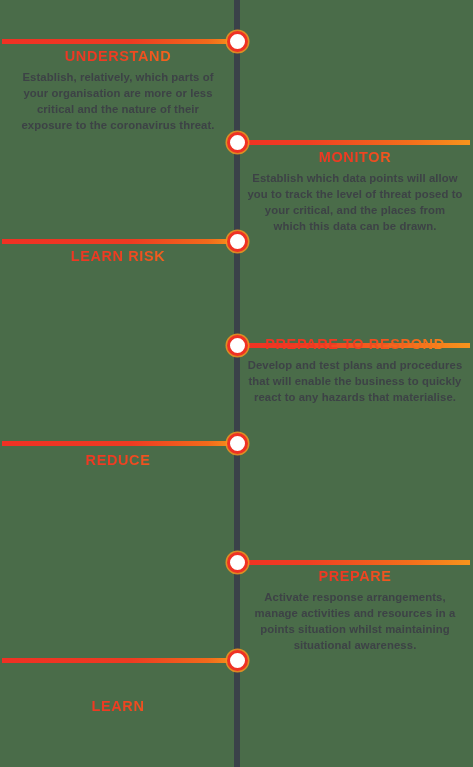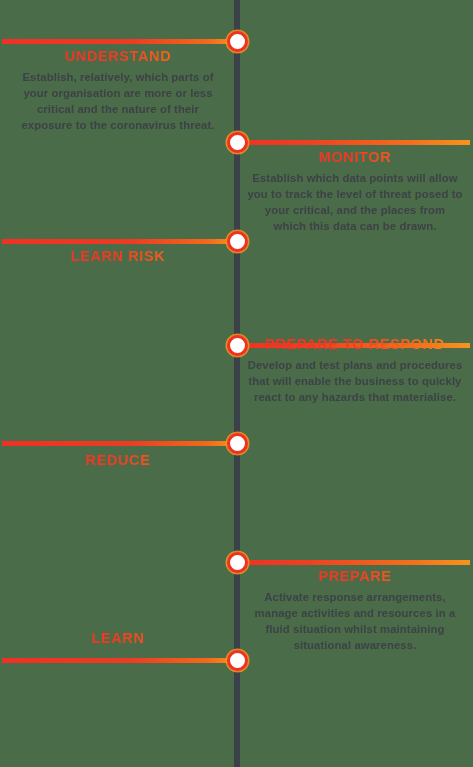--- a/index.html
+++ b/index.html
@@ -134,22 +134,22 @@
   <div class="connector left" style="top:441px;"></div>
   <div class="node" style="top:433px;"></div>
   <div class="block left" style="top:452px;">
     <div class="block-title">REDUCE</div>
   </div>
 
   <div class="connector right" style="top:560px;"></div>
   <div class="node" style="top:552px;"></div>
   <div class="block right" style="top:568px;">
     <div class="block-title">PREPARE</div>
-    <div class="block-body">Activate response arrangements, manage activities and resources in a fluid situation whilst maintaining situational awareness.</div>
+    <div class="block-body">Activate response arrangements, manage activities and resources in a points situation whilst maintaining situational awareness.</div>
   </div>
 
   <div class="connector left" style="top:658px;"></div>
   <div class="node" style="top:650px;"></div>
-  <div class="block left" style="top:630px;">
+  <div class="block left" style="top:698px;">
     <div class="block-title">LEARN</div>
   </div>
 
 </div>
 
 </body></html>

